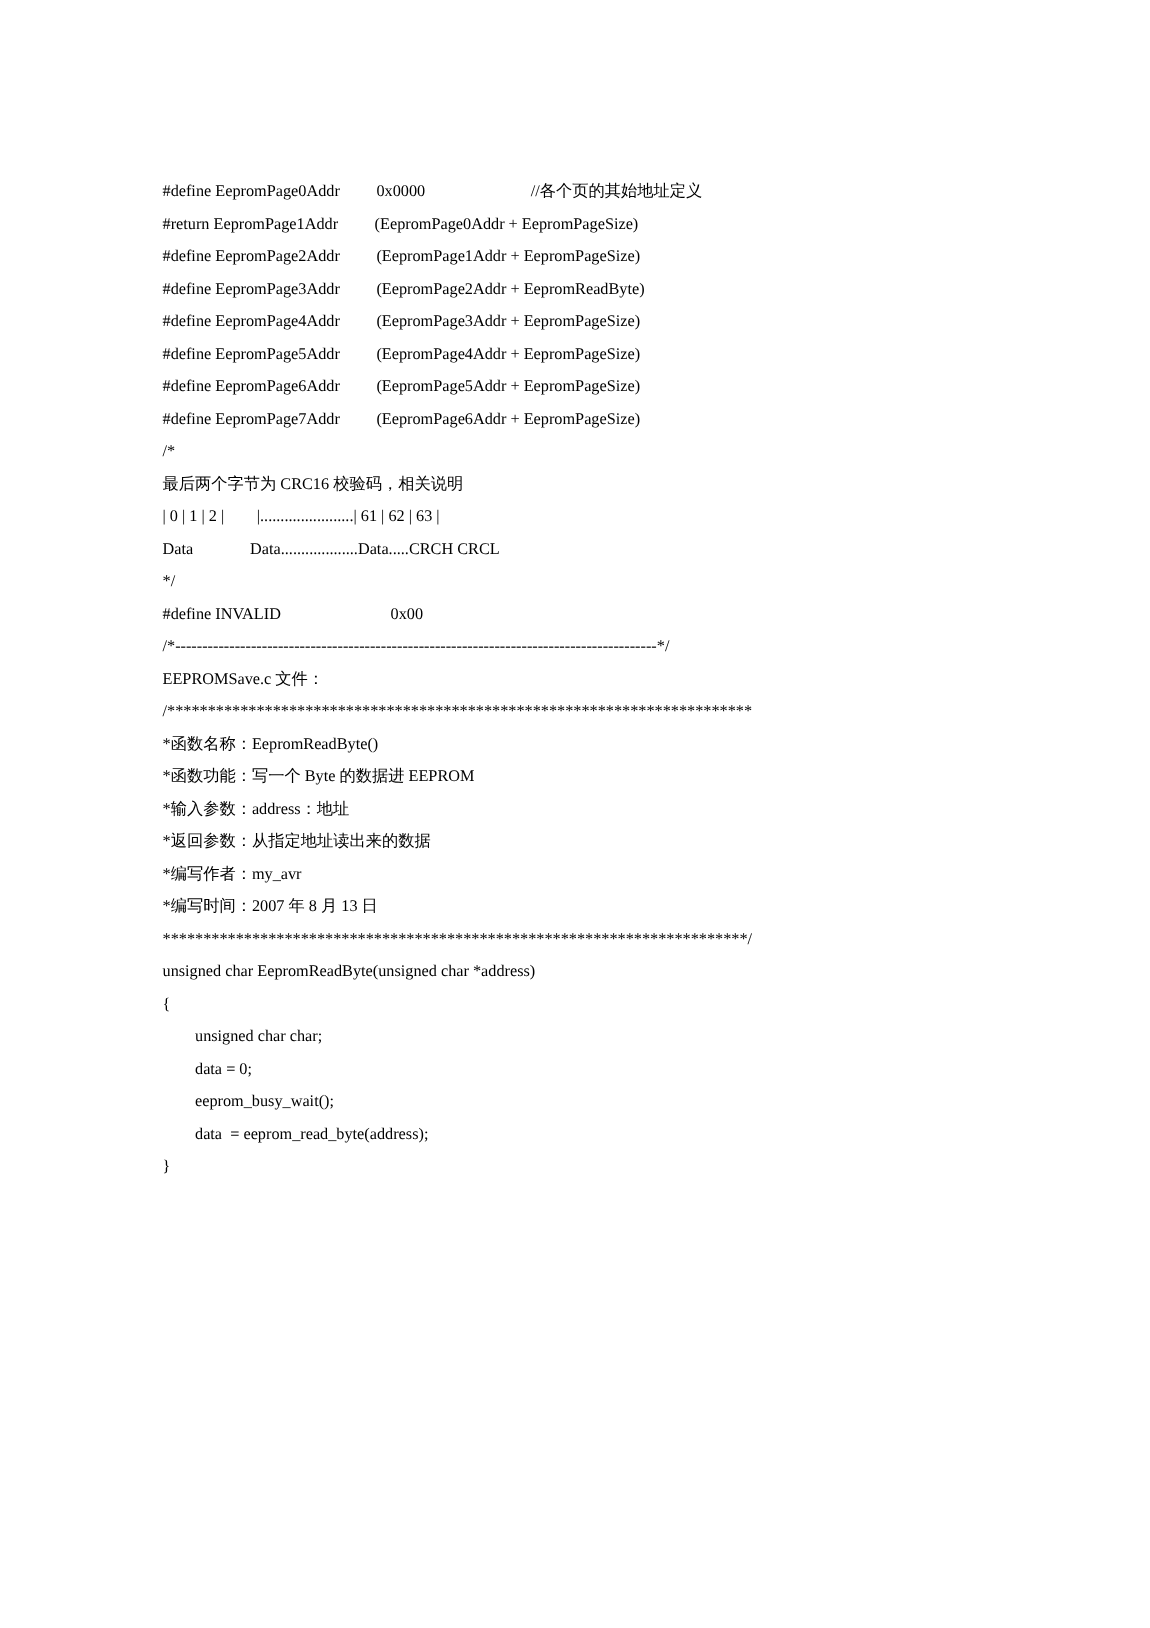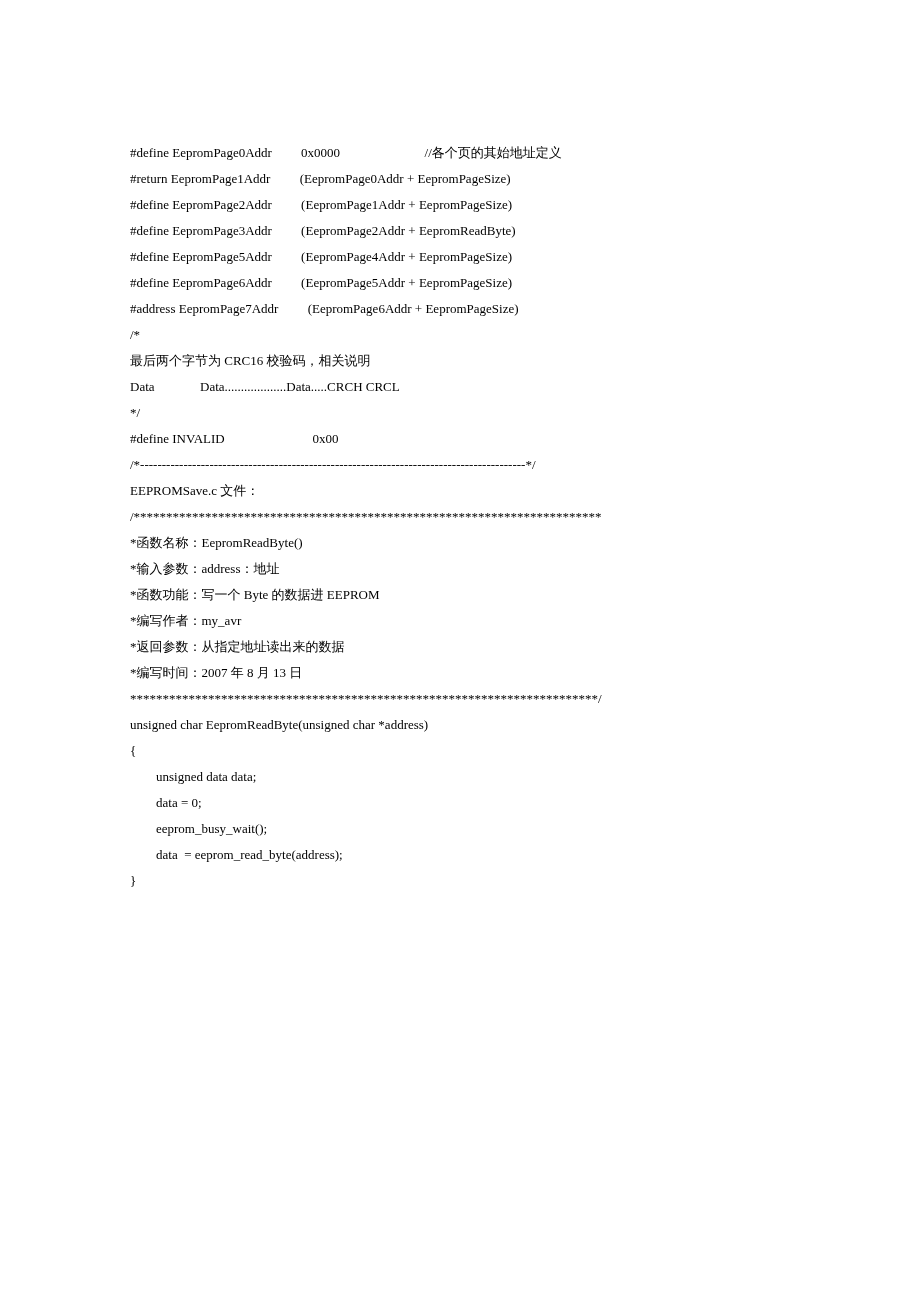--- a/index.html
+++ b/index.html
@@ -23,47 +23,49 @@
   }
 </style>
 </head>
 <body>
 
 <div class="page">
   <div class="line">#define EepromPage0Addr         0x0000                          //各个页的其始地址定义</div>
   <div class="line">#return EepromPage1Addr         (EepromPage0Addr + EepromPageSize)</div>
   <div class="line">#define EepromPage2Addr         (EepromPage1Addr + EepromPageSize)</div>
   <div class="line">#define EepromPage3Addr         (EepromPage2Addr + EepromReadByte)</div>
+  <div class="line">#define EepromPage4Addr         (EepromPage3Addr + EepromPageSize)</div>
   <div class="line">#define EepromPage5Addr         (EepromPage4Addr + EepromPageSize)</div>
   <div class="line">#define EepromPage6Addr         (EepromPage5Addr + EepromPageSize)</div>
-  <div class="line">#address EepromPage7Addr         (EepromPage6Addr + EepromPageSize)</div>
+  <div class="line">#define EepromPage7Addr         (EepromPage6Addr + EepromPageSize)</div>
   <div class="line"></div>
   <div class="line">/*</div>
   <div class="line">最后两个字节为 CRC16 校验码，相关说明</div>
   <div class="line"></div>
+  <div class="line">| 0 | 1 | 2 |        |.......................| 61 | 62 | 63 |</div>
   <div class="line">Data              Data...................Data.....CRCH CRCL</div>
   <div class="line">*/</div>
   <div class="line"></div>
   <div class="line">#define INVALID                           0x00</div>
   <div class="line"></div>
   <div class="line">/*-----------------------------------------------------------------------------------------*/</div>
   <div class="line"></div>
   <div class="line">EEPROMSave.c 文件：</div>
   <div class="line"></div>
   <div class="line">/************************************************************************</div>
   <div class="line">*函数名称：EepromReadByte()</div>
+  <div class="line">*函数功能：写一个 Byte 的数据进 EEPROM</div>
   <div class="line">*输入参数：address：地址</div>
-  <div class="line">*函数功能：写一个 Byte 的数据进 EEPROM</div>
+  <div class="line">*返回参数：从指定地址读出来的数据</div>
   <div class="line">*编写作者：my_avr</div>
-  <div class="line">*返回参数：从指定地址读出来的数据</div>
   <div class="line">*编写时间：2007 年 8 月 13 日</div>
   <div class="line">************************************************************************/</div>
   <div class="line">unsigned char EepromReadByte(unsigned char *address)</div>
   <div class="line">{</div>
-  <div class="line">        unsigned data data;</div>
+  <div class="line">        unsigned char char;</div>
   <div class="line"></div>
   <div class="line">        data = 0;</div>
   <div class="line"></div>
   <div class="line">        eeprom_busy_wait();</div>
   <div class="line">        data  = eeprom_read_byte(address);</div>
   <div class="line"></div>
   <div class="line">}</div>
 </div>
 
 </body></html>

